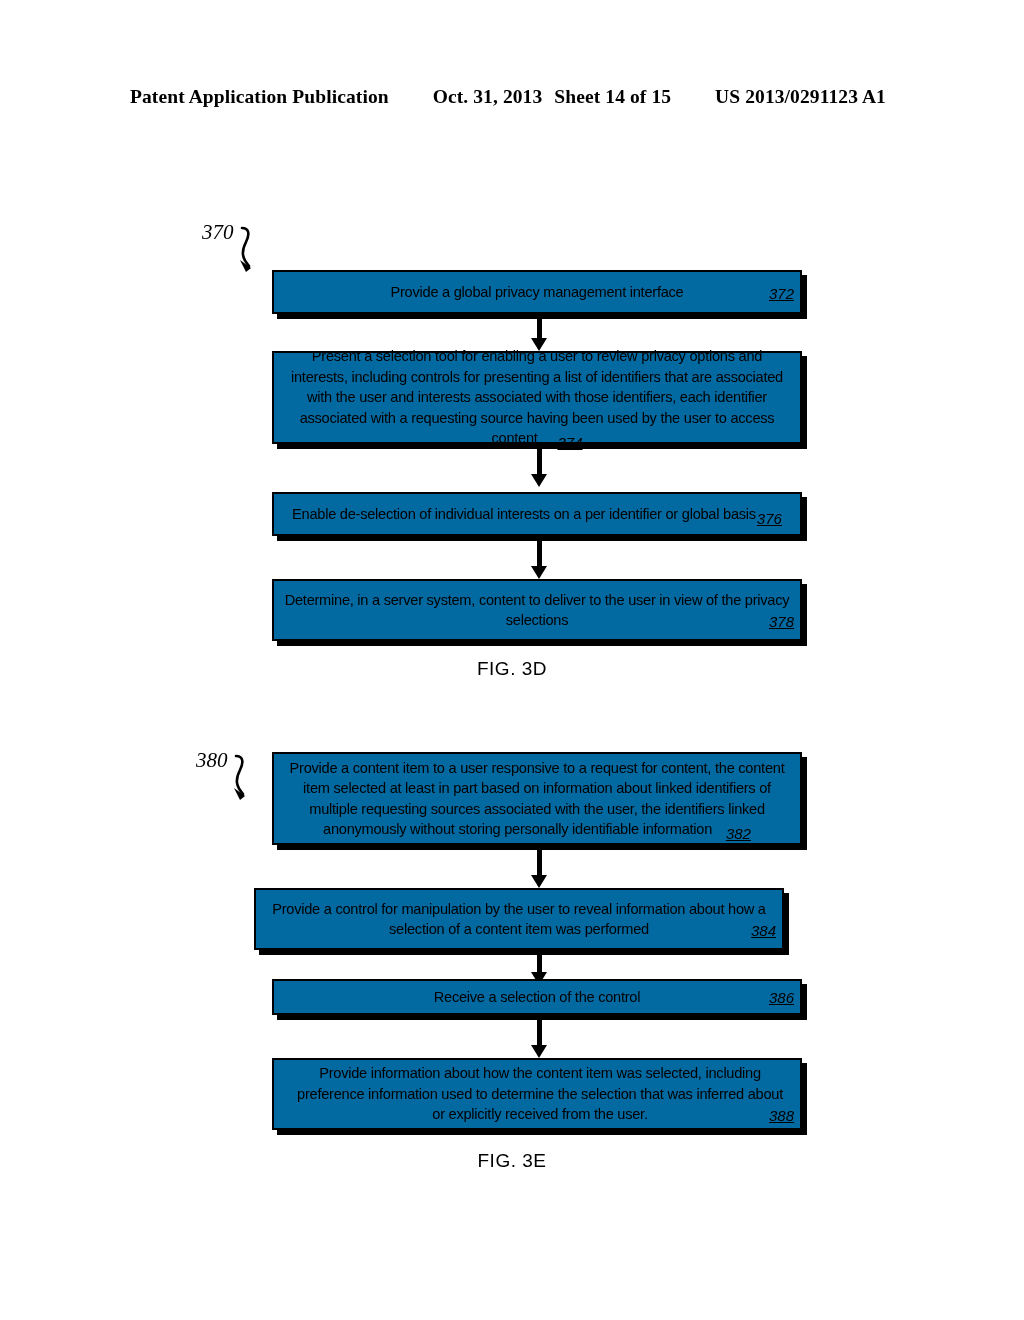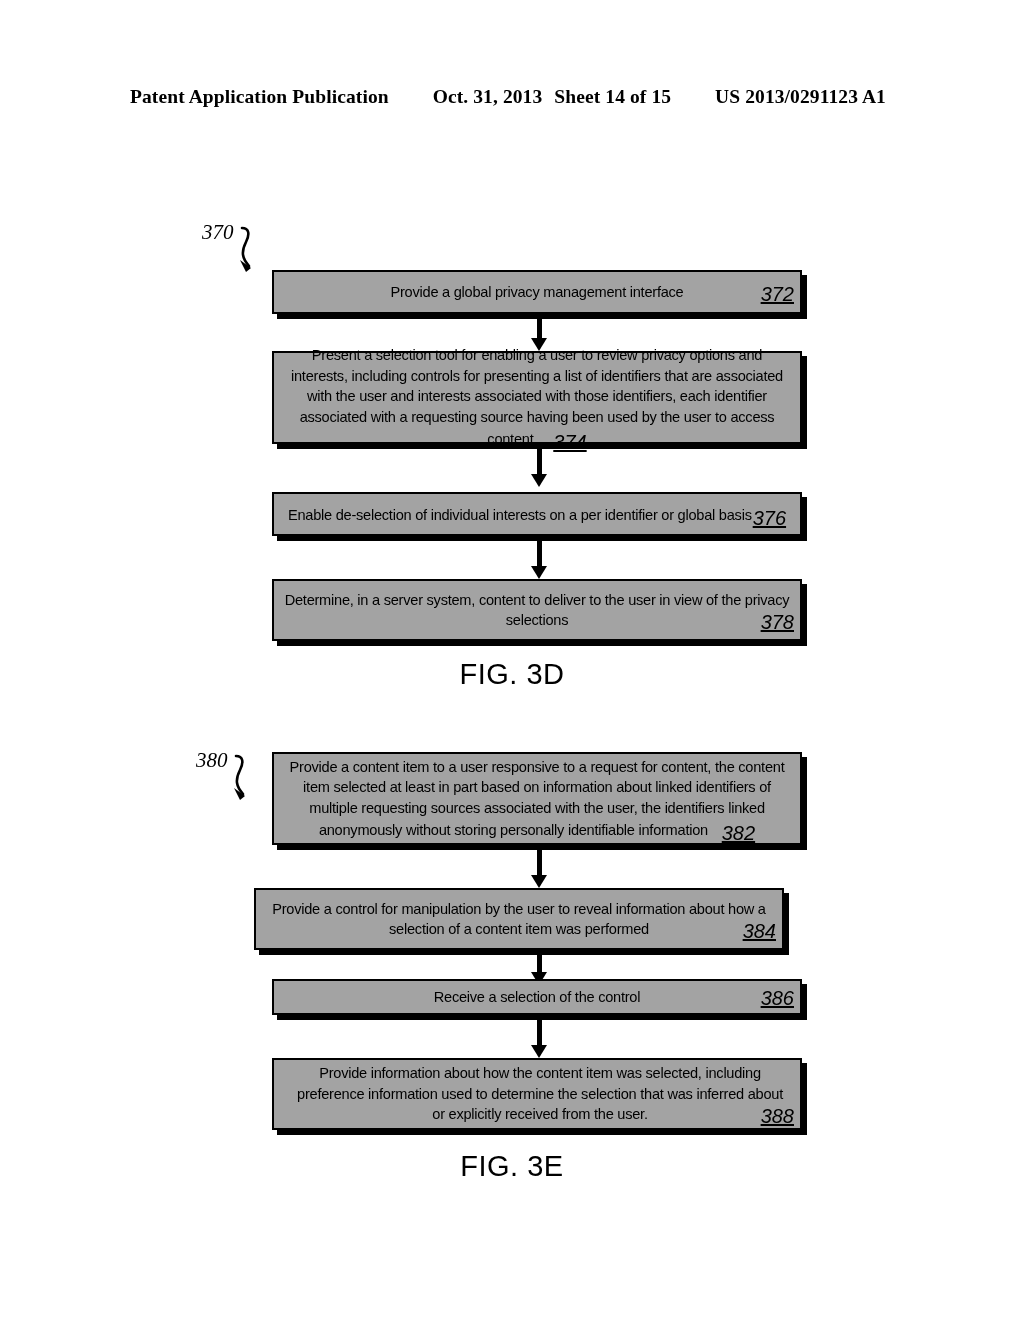--- a/index.html
+++ b/index.html
@@ -41,21 +41,21 @@
   .figure {
     position: absolute;
     left: 0;
     top: 0;
     width: 1024px;
   }
 
   .flow-box {
     position: absolute;
     box-sizing: border-box;
-    background: #a3a3a3;
+    background: #0369a1;
     border: 2px solid #000000;
     box-shadow: 5px 5px 0 0 #000000;
     display: flex;
     align-items: center;
     justify-content: center;
   }
   .flow-box .box-inner {
     position: relative;
     width: 100%;
     padding: 0 10px;
@@ -63,21 +63,21 @@
     text-align: center;
     font-size: 14.6px;
     line-height: 20.5px;
     letter-spacing: -0.25px;
     font-family: "Liberation Sans", sans-serif;
   }
   
   .ref {
     font-style: italic;
     text-decoration: underline;
-    font-size: 20px;
+    font-size: 15px;
     letter-spacing: 0px;
     font-family: "Liberation Sans", sans-serif;
     white-space: nowrap;
   }
   
   .ref.corner {
     position: absolute;
     right: 6px;
     bottom: -2px;
   }
@@ -130,21 +130,21 @@
     left: 0;
     top: 0;
     overflow: visible;
   }
 
   
   .fig-caption {
     position: absolute;
     text-align: center;
     font-family: "Liberation Sans", sans-serif;
-    font-size: 29px;
+    font-size: 19px;
     letter-spacing: 0.5px;
     white-space: nowrap;
   }
 </style>
 </head>
 <body>
 
 <div id="page-header">
   <span class="hdr-pub">Patent Application Publication</span>
   <span class="hdr-date">Oct. 31, 2013</span>

